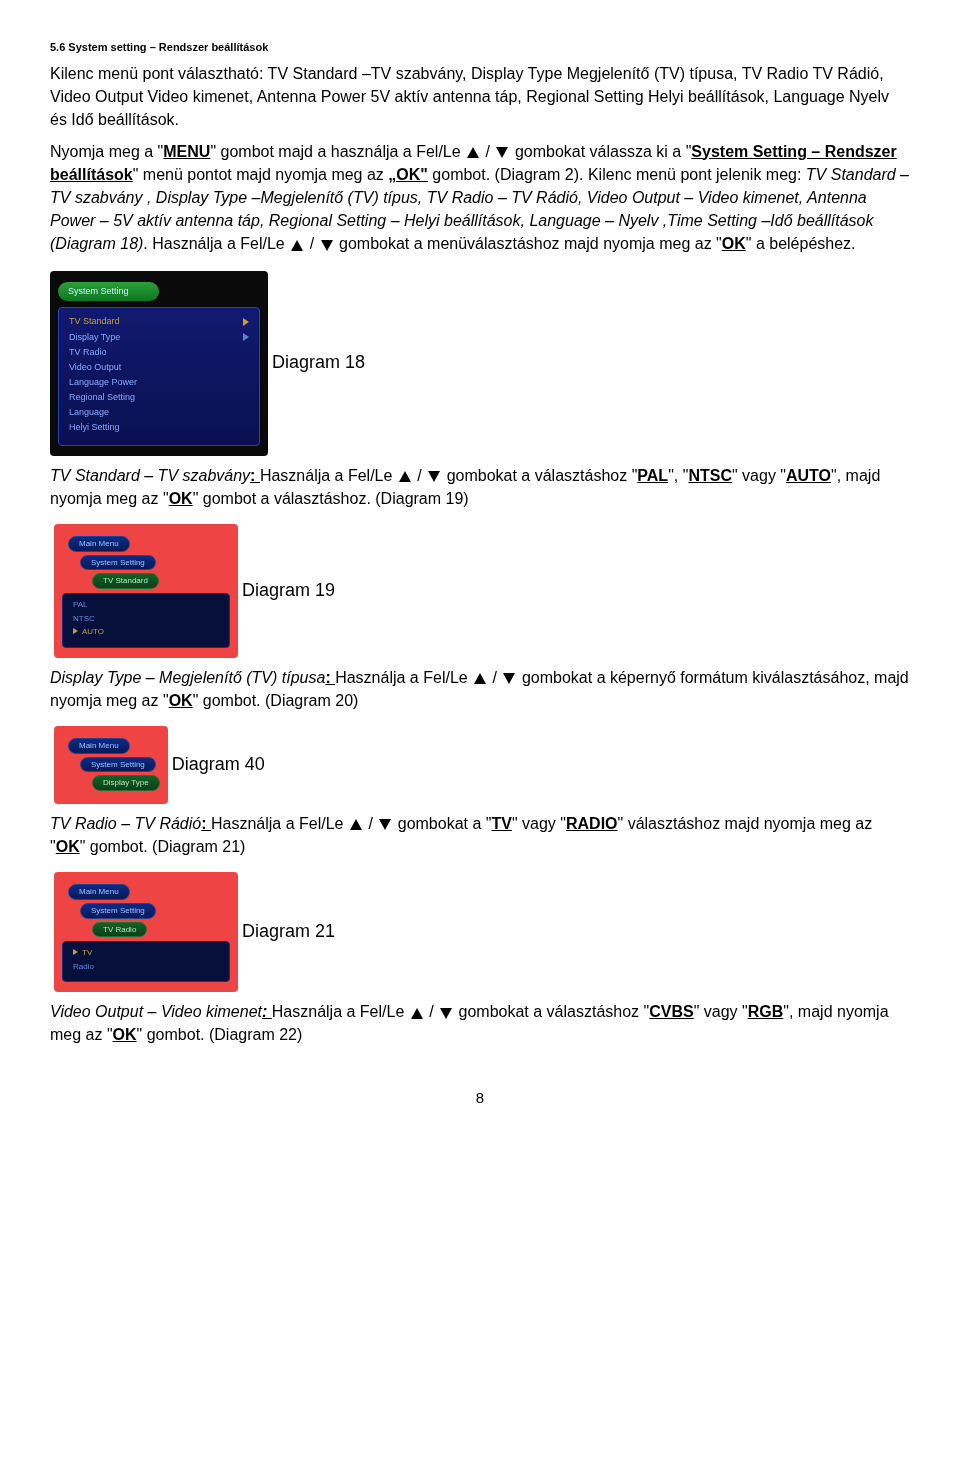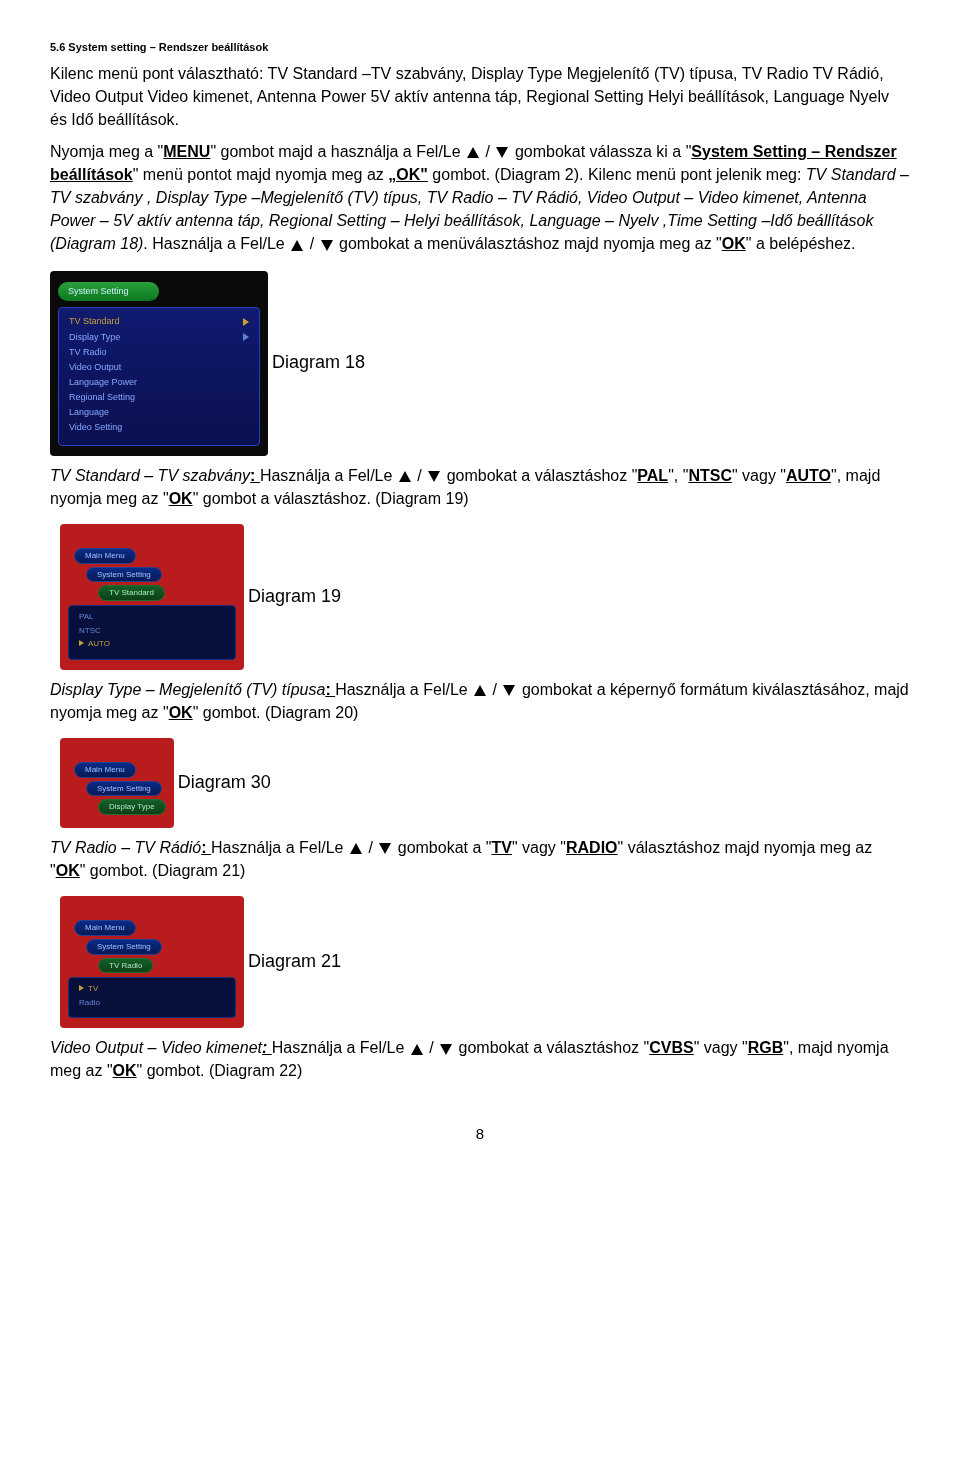--- a/index.html
+++ b/index.html
@@ -68,26 +68,26 @@
   }
   .sel { color: #c8a030; }
   .nor { color: #88a8ff; }
   .arrow-r {
     width: 0; height: 0;
     border-top: 4px solid transparent;
     border-bottom: 4px solid transparent;
     border-left: 6px solid #c8a030;
   }
   .menu-breadcrumb {
-    background: #b91c1c;
-    border-radius: 4px;
-    padding: 24px 8px 10px 8px;
-    display: inline-block;
-    vertical-align: middle;
-    margin: 6px 0 4px 10px;
+    background: #ef4444;
+    border-radius: 4px;
+    padding: 12px 8px 10px 8px;
+    display: inline-block;
+    vertical-align: middle;
+    margin: 6px 0 4px 4px;
   }
   .crumb-row { font-size: 8px; color: #7aa8e0; padding-left: 6px; margin-bottom: 3px; }
   .crumb-tab {
     display: inline-block;
     background: linear-gradient(#0b2b88,#071a55);
     color: #a0c0ff;
     font-size: 8px;
     padding: 1px 10px;
     border-radius: 8px;
     border: 1px solid #244090;
@@ -158,21 +158,21 @@
       <div class="menu-row">
           <span class="nor">Language Power</span>
         </div>
       <div class="menu-row">
           <span class="nor">Regional Setting</span>
         </div>
       <div class="menu-row">
           <span class="nor">Language</span>
         </div>
       <div class="menu-row">
-          <span class="nor">Video Setting</span>
+          <span class="nor">Helyi Setting</span>
         </div>
     </div>
   </div><span class="caption">Diagram 18</span>
 </div>
 
 <div class="para">
   <span class="italic">TV Standard – TV szabvány</span><span class="bold">: </span><span>Használja a Fel/Le </span><span class="triangle-up"></span> / <span class="triangle-down"></span><span> gombokat  a választáshoz "</span><span class="bold">PAL</span><span>", "</span><span class="bold">NTSC</span><span>" vagy "</span><span class="bold">AUTO</span><span>", majd nyomja meg az "</span><span class="bold">OK</span><span>" gombot a választáshoz. (Diagram 19)</span>
 </div>
 
 <div class="fig-wrap">
@@ -190,21 +190,21 @@
 
 <div class="para">
   <span class="italic">Display Type – Megjelenítő (TV) típusa</span><span class="bold">: </span><span>Használja a Fel/Le </span><span class="triangle-up"></span> / <span class="triangle-down"></span><span> gombokat a képernyő formátum kiválasztásához, majd nyomja meg az "</span><span class="bold">OK</span><span>" gombot. (Diagram 20)</span>
 </div>
 
 <div class="fig-wrap">
   <div class="menu-breadcrumb">
     <div class="crumb-row"><span class="crumb-tab">Main Menu</span></div>
     <div class="crumb-row" style="padding-left:18px"><span class="crumb-tab">System Setting</span></div>
     <div class="crumb-row" style="padding-left:30px"><span class="crumb-tab green">Display Type</span></div>
-  </div><span class="caption">Diagram 30</span>
+  </div><span class="caption">Diagram 40</span>
 </div>
 
 <div class="para">
   <span class="italic">TV Radio – TV Rádió</span><span class="bold">: </span><span>Használja a Fel/Le </span><span class="triangle-up"></span> / <span class="triangle-down"></span><span> gombokat a "</span><span class="bold">TV</span><span>" vagy "</span><span class="bold">RADIO</span><span>" választáshoz majd nyomja meg az "</span><span class="bold">OK</span><span>" gombot. (Diagram 21)</span>
 </div>
 
 <div class="fig-wrap">
   <div class="menu-breadcrumb">
     <div class="crumb-row"><span class="crumb-tab">Main Menu</span></div>
     <div class="crumb-row" style="padding-left:18px"><span class="crumb-tab">System Setting</span></div>

